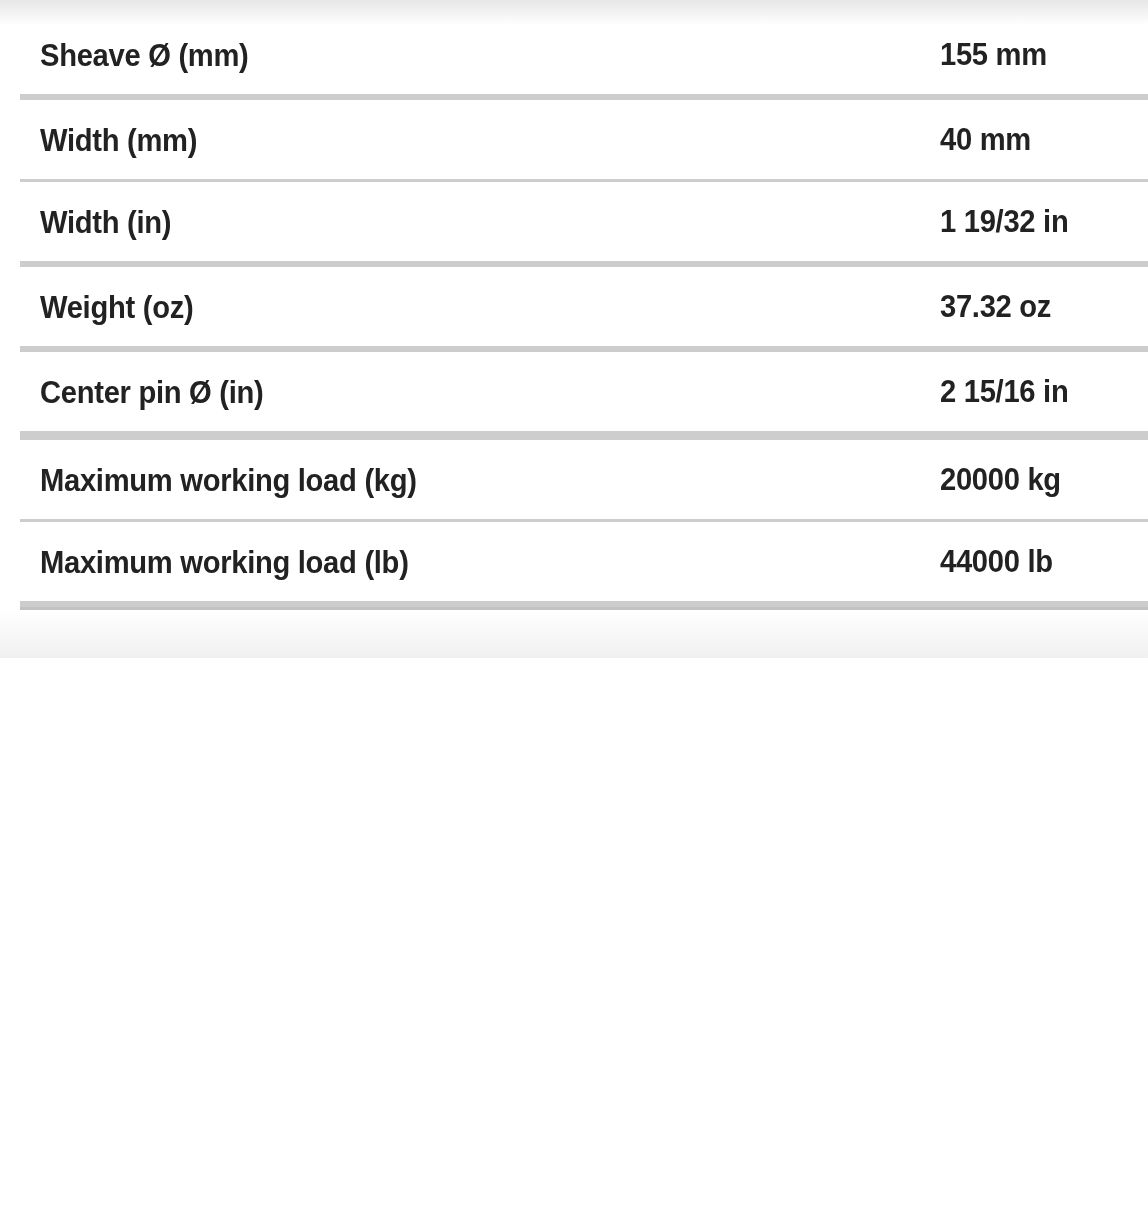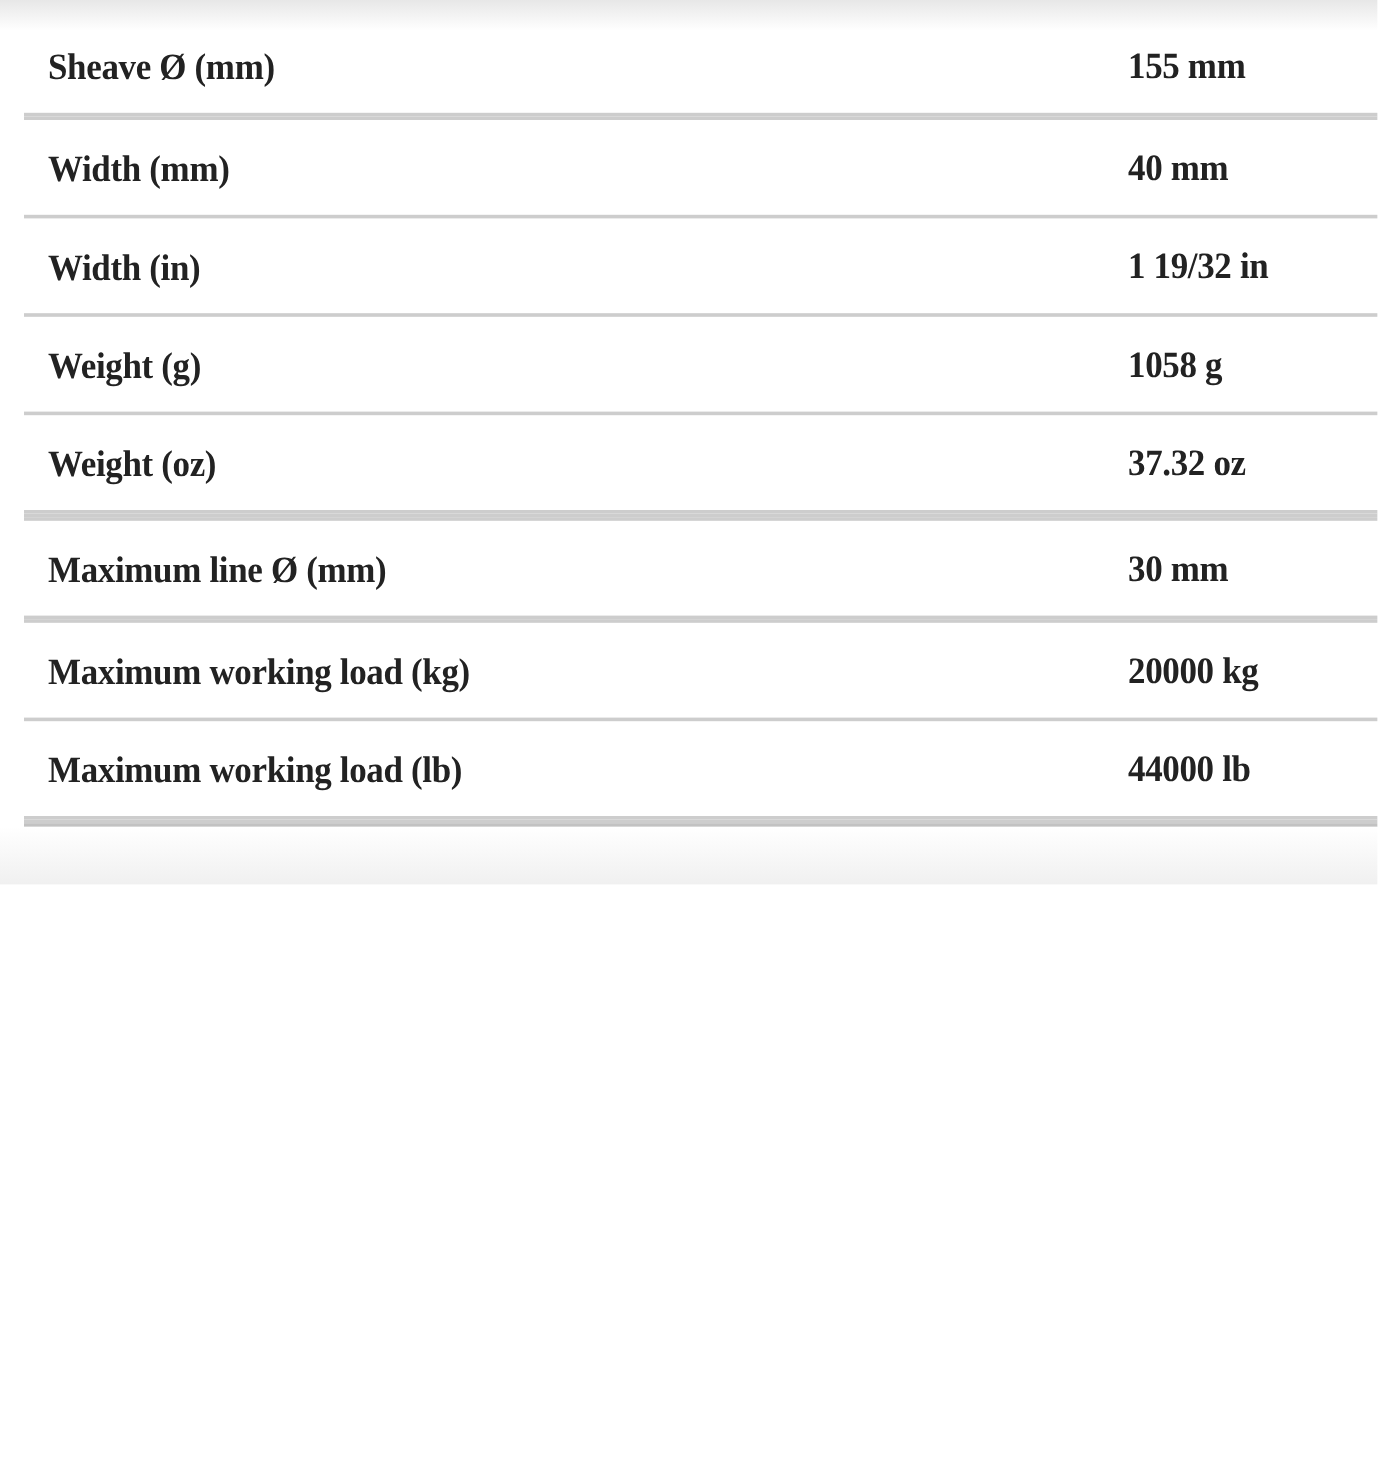--- a/index.html
+++ b/index.html
@@ -17,21 +17,20 @@
   .top-fade {
     position: absolute;
     top: 0; left: 0; right: 0;
     height: 30px;
     background: linear-gradient(to bottom, #e7e7e7 0%, rgba(255,255,255,0) 85%);
     pointer-events: none;
     z-index: 2;
   }
   .spec-table {
     padding-top: 15px;
-    font-family: Liberation Serif, serif;
   }
   .row {
     position: relative;
     height: 79px;
     line-height: 79px;
     white-space: nowrap;
   }
   .label, .value {
     display: inline-block;
     font-weight: 700;
@@ -84,40 +83,36 @@
     <span class="value">40 mm</span>
   </div>
   <div class="divider"></div>
 
   <div class="row">
     <span class="label">Width (in)</span>
     <span class="value">1 19/32 in</span>
   </div>
   <div class="divider"></div>
 
-  <div class="row">
-    <span class="label">Weight (g)</span>
-    <span class="value">1058 g</span>
-  </div>
   <div class="divider"></div>
 
   <div class="row">
     <span class="label">Weight (oz)</span>
     <span class="value">37.32 oz</span>
   </div>
   <div class="divider"></div>
 
   <div class="divider"></div>
 
+  <div class="row">
+    <span class="label">Center pin Ø (in)</span>
+    <span class="value">2 15/16 in</span>
+  </div>
   <div class="divider"></div>
 
-  <div class="row">
-    <span class="label">Maximum line Ø (mm)</span>
-    <span class="value">30 mm</span>
-  </div>
   <div class="divider"></div>
 
   <div class="divider"></div>
 
   <div class="row">
     <span class="label">Maximum working load (kg)</span>
     <span class="value">20000 kg</span>
   </div>
   <div class="divider"></div>
 

